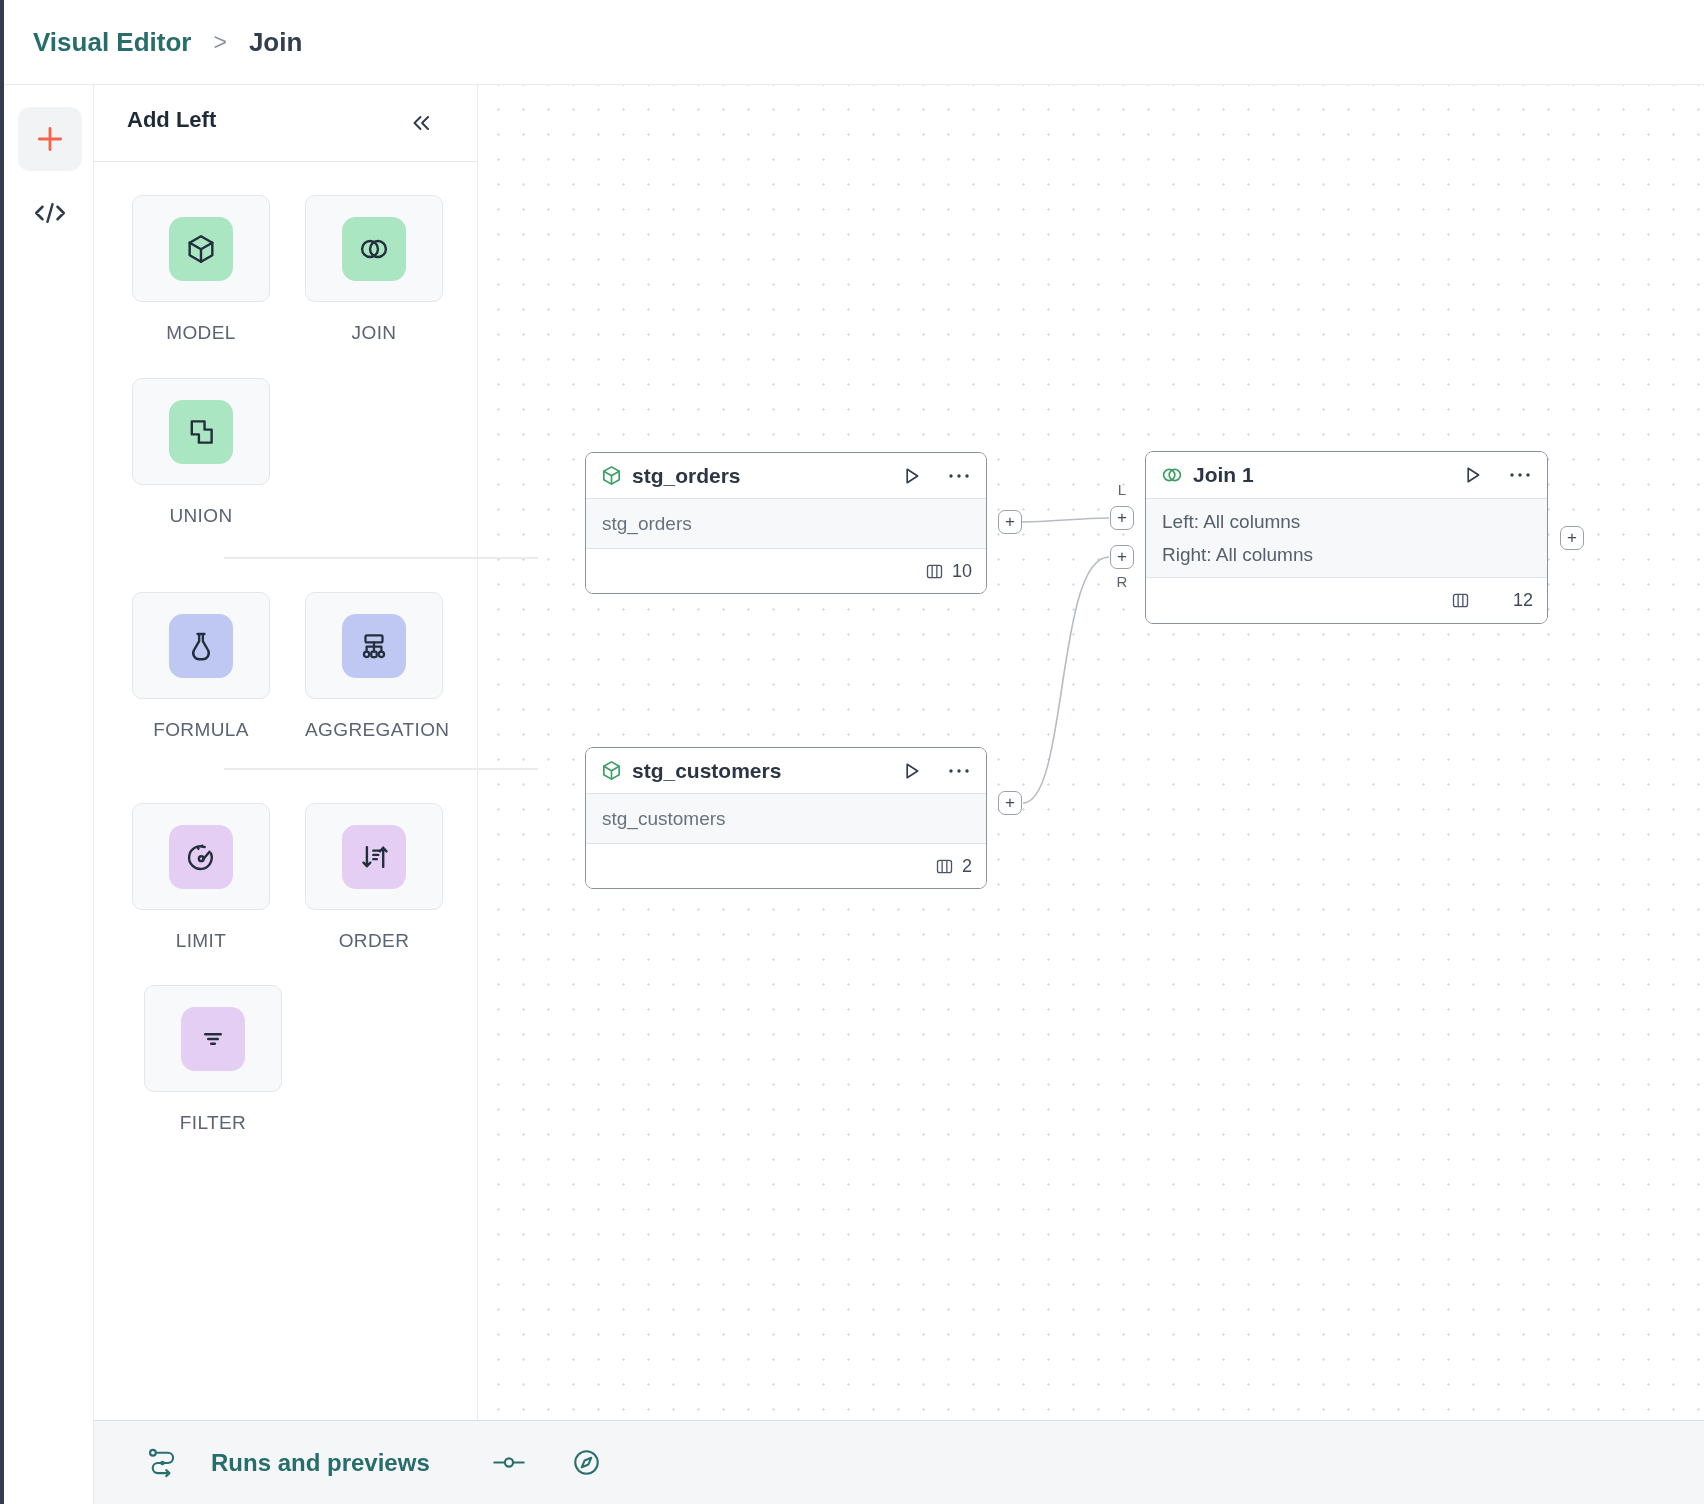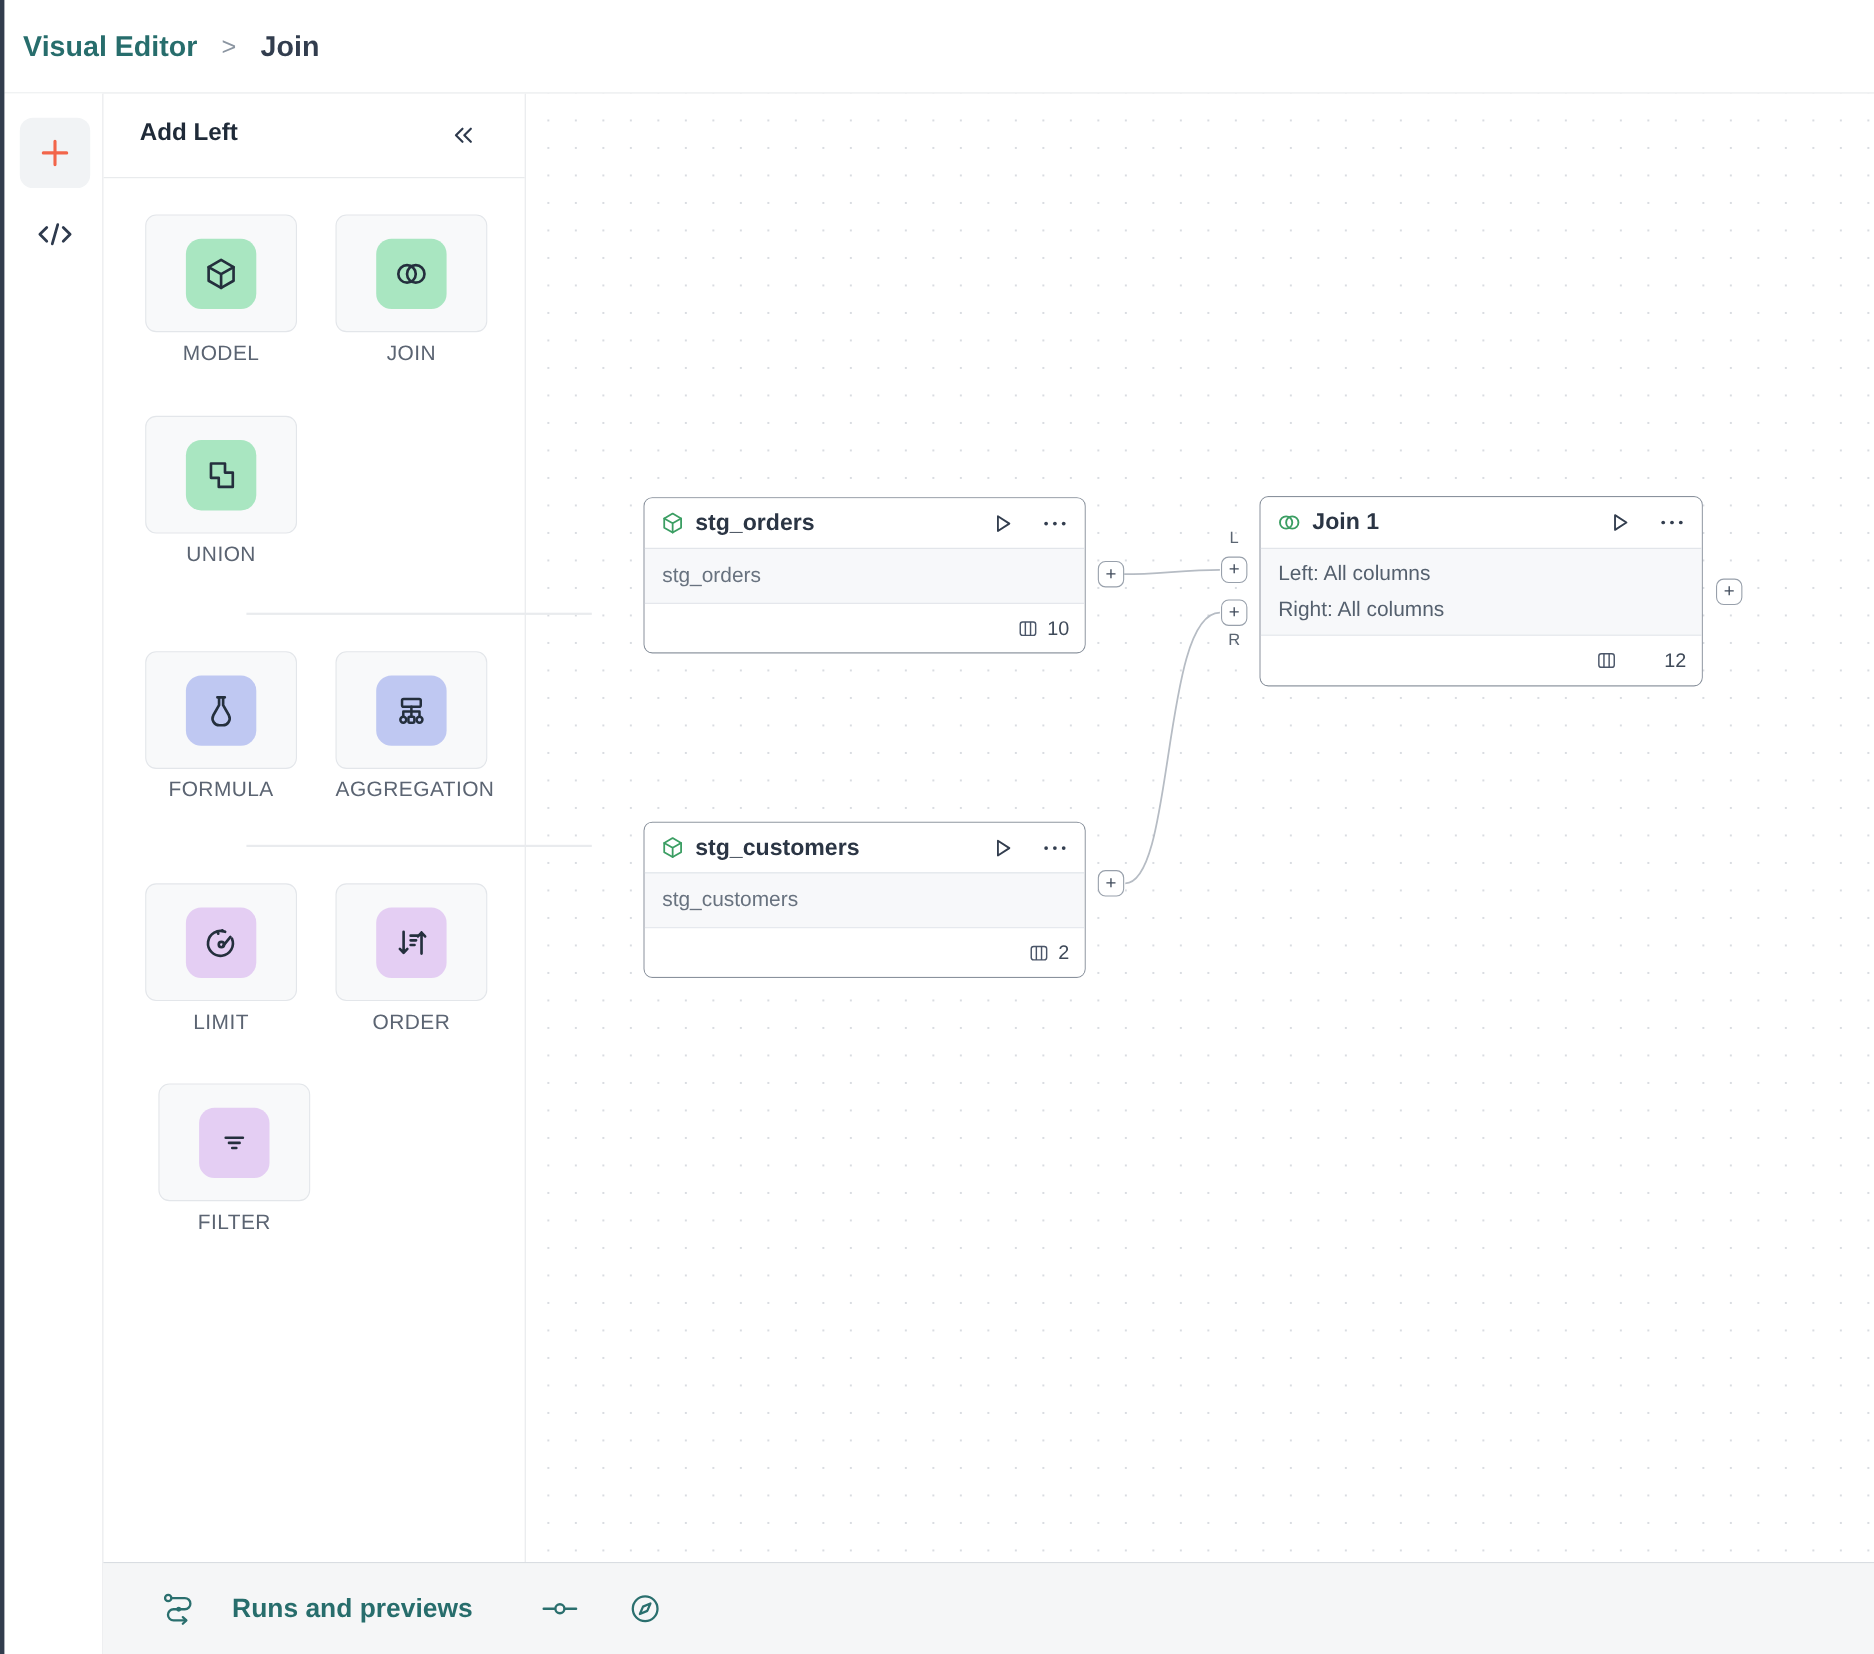--- a/index.html
+++ b/index.html
@@ -6,21 +6,21 @@
   html,body { background:#ffffff; }
   .app {
     position:relative; width:1704px; height:1504px; overflow:hidden;
     font-family:"Liberation Sans","DejaVu Sans",sans-serif;
     color:#2b3544; background:#ffffff;
   }
   
   .edge-strip { position:absolute; left:0; top:0; width:4px; height:1504px; background:#323d4d; z-index:6; }
   .topbar {
     position:absolute; left:4px; top:0; right:0; height:85px; background:#fff;
-    border-bottom:1.5px solid #e7e9ec; display:flex; align-items:center; padding-left:17px; z-index:5;
+    border-bottom:1.5px solid #e7e9ec; display:flex; align-items:center; padding-left:29px; z-index:5;
   }
   .crumb-root { color:#276d6c; font-size:26px; font-weight:700; }
   .crumb-sep  { color:#8b95a1; font-size:23px; margin:0 22px; font-weight:400; }
   .crumb-cur  { color:#323d4e; font-size:26px; font-weight:700; }
 
   .rail {
     position:absolute; left:4px; top:85px; width:90px; bottom:0; background:#fff;
     border-right:1.5px solid #e7e9ec; z-index:5;
   }
   .rail-plus {
@@ -46,21 +46,21 @@
     width:138px; height:107px; background:#f8f9fa; border:1.5px solid #e3e6ea; border-radius:10px;
     display:flex; align-items:center; justify-content:center;
   }
   .tile-icon {
     width:64px; height:64px; border-radius:14px; display:flex; align-items:center; justify-content:center;
     color:#242f3d;
   }
   .tint-green  { background:#a9e6c1; }
   .tint-indigo { background:#bfc8f2; }
   .tint-purple { background:#e4cef3; }
-  .tile-label { margin-top:9px; font-size:19px; color:#5b6472; letter-spacing:.4px; }
+  .tile-label { margin-top:20px; font-size:19px; color:#5b6472; letter-spacing:.4px; }
   .panel-divider { position:absolute; left:130px; width:314px; height:1.5px; background:#e9ebee; }
 
   
   .canvas {
     position:absolute; left:478px; top:85px; right:0; bottom:84px;
     background-color:#ffffff;
     background-image:radial-gradient(#d9dce1 1.4px, transparent 1.4px);
     background-size:25px 25px; background-position:8px 12px; z-index:1;
   }
   .edges { position:absolute; left:0; top:0; width:1704px; height:1504px; z-index:2; pointer-events:none; }

